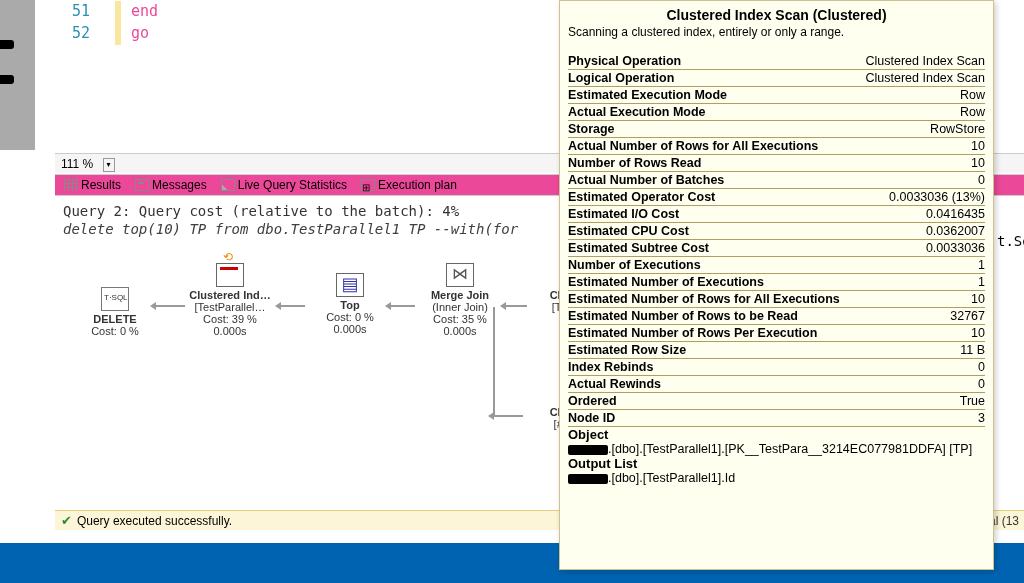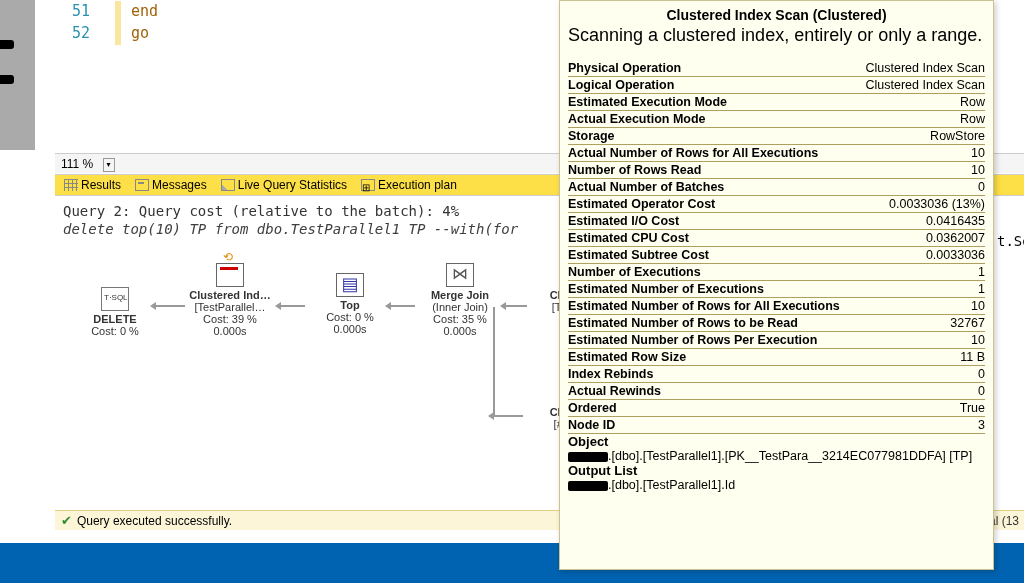--- a/index.html
+++ b/index.html
@@ -4,30 +4,30 @@
 <style>
   * { margin: 0; padding: 0; box-sizing: border-box; }
   body { font-family: "Segoe UI", Tahoma, sans-serif; font-size: 12px; background: #fff; width: 1024px; height: 583px; overflow: hidden; position: relative; }
   
   .editor-area { position: absolute; left: 0; top: 0; width: 1024px; height: 150px; background: #fff; }
   .gutter-left { position: absolute; left: 0; top: 0; width: 35px; height: 150px; background: #aaa; }
   .code-region { position: absolute; left: 55px; top: 0; width: 500px; }
   .code-line { height: 22px; line-height: 22px; font-family: Consolas, monospace; font-size: 15px; }
   .line-num { display: inline-block; width: 35px; text-align: right; color: #2b91af; margin-right: 25px; }
   .yellow-bar { display: inline-block; width: 6px; height: 22px; background: #f9e79f; vertical-align: middle; margin-right: 10px; }
-  .kw { color: #a16207; }
+  .kw { color: #ec4899; }
   
   .redact1 { position: absolute; left: -12px; top: 40px; width: 26px; height: 9px; background: #000; border-radius: 3px; }
   .redact2 { position: absolute; left: -12px; top: 75px; width: 26px; height: 9px; background: #000; border-radius: 3px; }
 
   .zoom-bar { position: absolute; left: 55px; top: 153px; height: 20px; line-height: 20px; font-size: 12px; border-top: 1px solid #ccc; width: 970px; background: #f5f5f5; }
   .zoom-val { display: inline-block; padding: 0 6px; }
   .zoom-dd { display: inline-block; border: 1px solid #999; width: 12px; height: 14px; vertical-align: middle; font-size: 8px; text-align: center; line-height: 12px; }
   
-  .tab-bar { position: absolute; left: 55px; top: 174px; height: 22px; border-top: 1px solid #ccc; border-bottom: 1px solid #ccc; width: 970px; background: #fde047; display: flex; align-items: center; gap: 4px; padding-left: 4px; }
+  .tab-bar { position: absolute; left: 55px; top: 174px; height: 22px; border-top: 1px solid #ccc; border-bottom: 1px solid #ccc; width: 970px; background: #ec4899; display: flex; align-items: center; gap: 4px; padding-left: 4px; }
   .tab-item { display: flex; align-items: center; gap: 3px; padding: 0 5px; font-size: 12px; cursor: pointer; }
   .tab-icon { width: 14px; height: 12px; display: inline-block; }
   .ic-grid { background: repeating-linear-gradient(#888 0 1px, transparent 1px 4px), repeating-linear-gradient(90deg,#888 0 1px, transparent 1px 4px); }
   .ic-msg { border: 1px solid #888; position: relative; }
   .ic-msg::after { content: ""; position: absolute; left: 2px; top: 2px; width: 6px; height: 2px; background: #888; }
   .ic-live { border: 1px solid #888; background: linear-gradient(45deg,#aaa 25%,transparent 25%); }
   .ic-plan { border: 1px solid #888; }
   .ic-plan::before { content:"⊞"; font-size:10px; line-height:10px; }
 
   .plan-area { position: absolute; left: 55px; top: 197px; width: 970px; height: 320px; background: #fff; font-family: Consolas, monospace; font-size: 14px; }
@@ -45,21 +45,21 @@
   
   .status-bar { position: absolute; left: 55px; top: 510px; width: 970px; height: 20px; background: #fdf5d8; border-top: 1px solid #e0d080; display: flex; align-items: center; padding: 0 6px; font-size: 12px; }
   .check-icon { color: #2e8b2e; margin-right: 5px; font-size: 13px; }
   .status-extra { position: absolute; right: 6px; top: 0; line-height: 20px; color: #333; }
   .white-strip { position: absolute; left: 0; top: 531px; width: 1024px; height: 12px; background: #fff; }
   .bottom-blue { position: absolute; left: 0; top: 543px; width: 1024px; height: 40px; background: #0063b1; }
   
   
   .tooltip-panel { position: absolute; left: 559px; top: 0; width: 435px; height: 570px; background: #fffff0; border: 1px solid #ccc190; box-shadow: 2px 2px 6px rgba(0,0,0,0.2); z-index: 100; padding: 6px 8px; font-size: 13px; overflow: hidden; }
   .tt-title { text-align: center; font-weight: bold; font-size: 14px; margin-bottom: 2px; }
-  .tt-desc { font-size: 18px; margin-bottom: 14px; }
+  .tt-desc { font-size: 12px; margin-bottom: 14px; }
   .tt-table { width: 100%; border-collapse: collapse; font-size: 12.5px; }
   .tt-table td { border-bottom: 1px solid #b0a060; padding: 1px 0; vertical-align: top; }
   .tt-table td.k { font-weight: bold; width: 70%; }
   .tt-table td.v { text-align: right; }
   .tt-section { font-weight: bold; font-size: 13px; }
   .tt-obj { font-size: 12.5px; word-break: break-all; }
   .red-inline { display: inline-block; width: 40px; height: 10px; background: #000; border-radius: 2px; vertical-align: middle; }
 
   
   .picon-del { border:1px solid #777; background:#fff; position:relative; }

